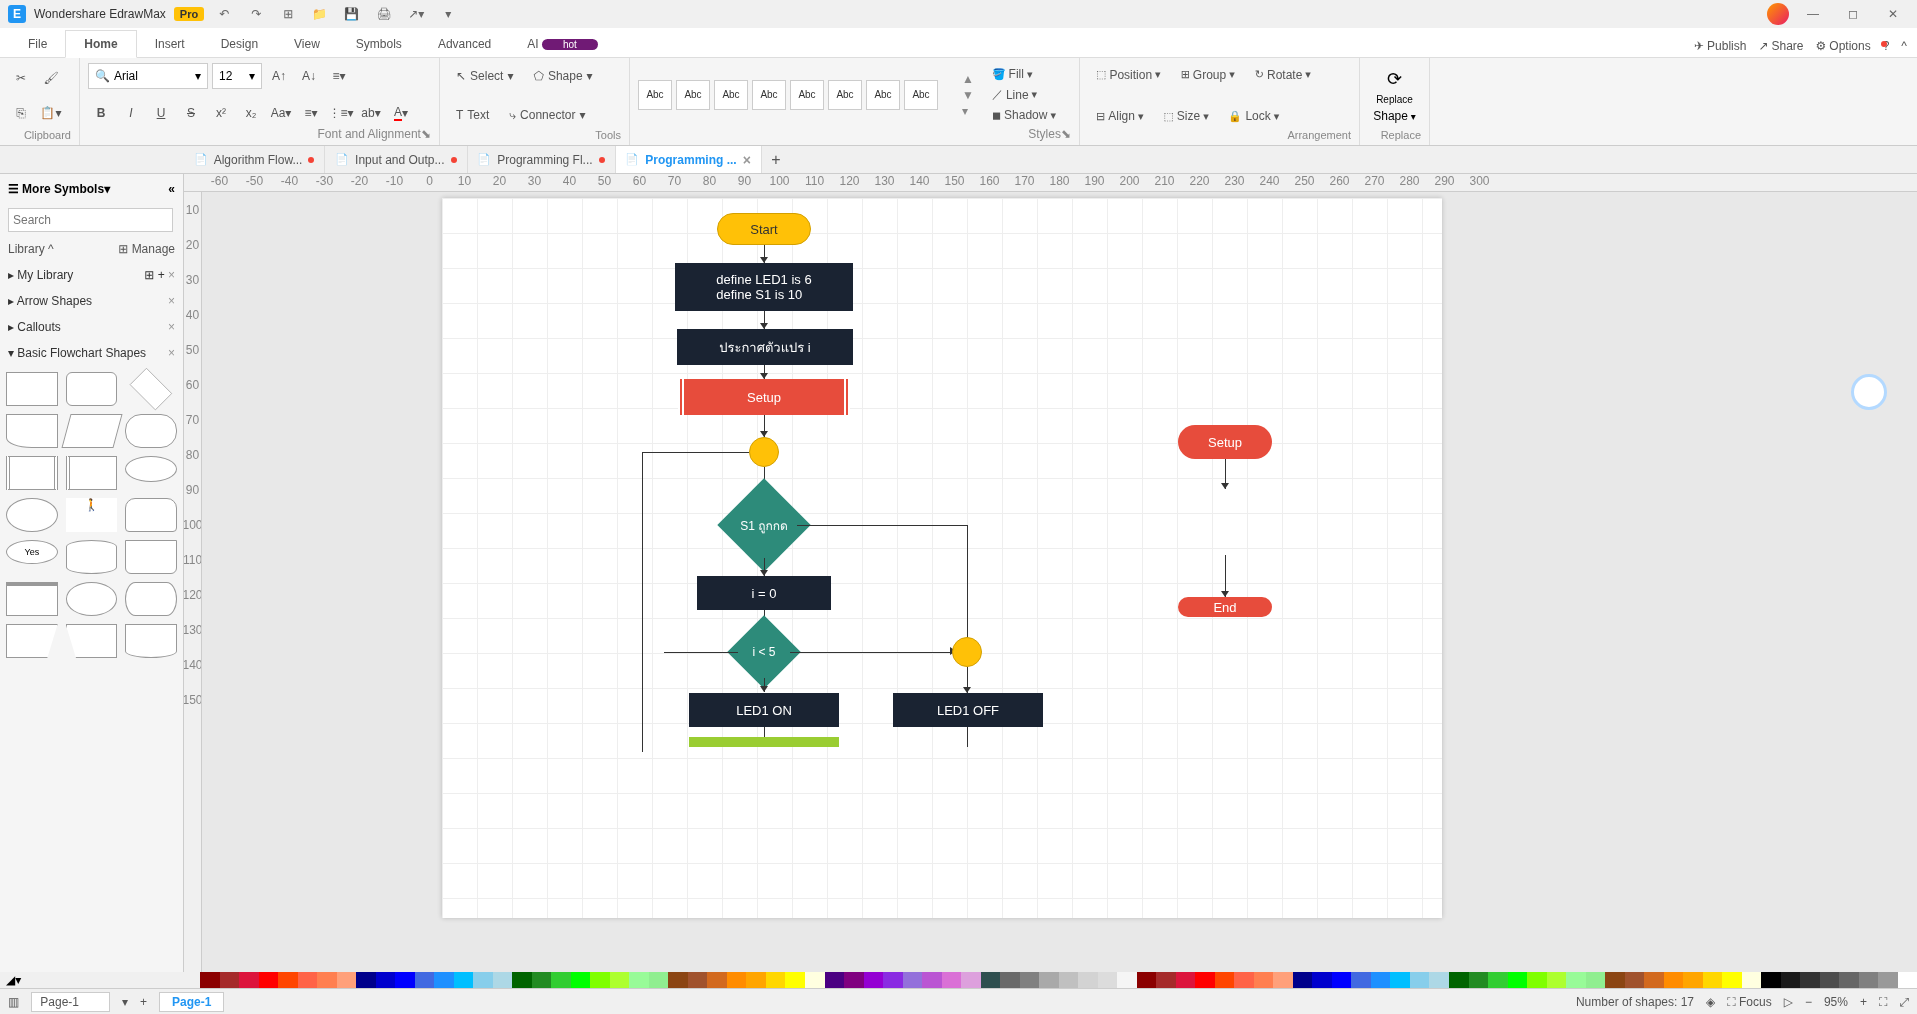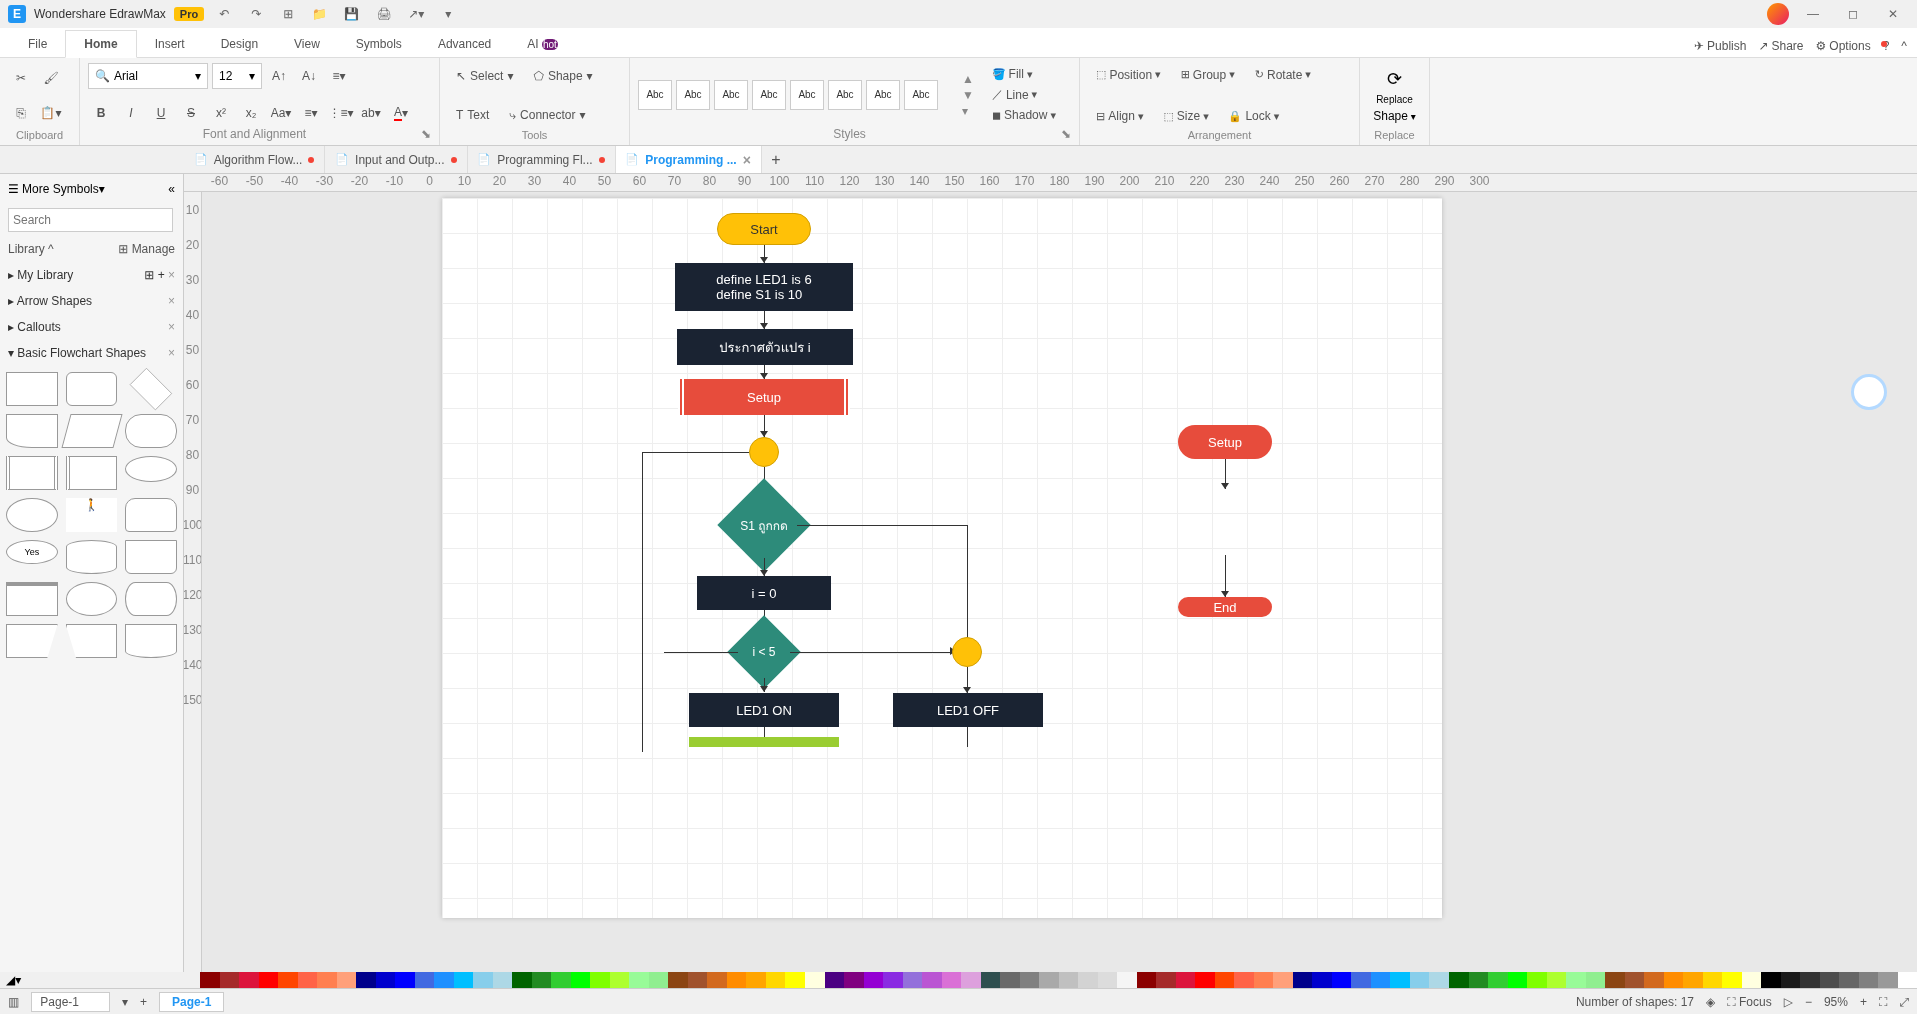--- a/index.html
+++ b/index.html
@@ -10,42 +10,42 @@
 .titlebar .pro{background:#FFC107;color:#333;padding:1px 6px;border-radius:3px;font-size:11px;font-weight:bold}
 .titlebar .tb-icon{width:24px;height:24px;display:flex;align-items:center;justify-content:center;color:#666;cursor:pointer}
 .titlebar .spacer{flex:1}
 .titlebar .avatar{width:22px;height:22px;border-radius:50%;background:linear-gradient(135deg,#FF9800,#E91E63)}
 .titlebar .win-btn{width:32px;height:24px;display:flex;align-items:center;justify-content:center;color:#666}
 .menubar{height:30px;background:#fff;display:flex;align-items:flex-end;padding:0 10px;gap:0;border-bottom:1px solid #ddd}
 .menubar .mitem{padding:6px 18px;color:#555;cursor:pointer;position:relative}
 .menubar .mitem.active{background:#fff;border-top:1px solid #ddd;border-left:1px solid #ddd;border-right:1px solid #ddd;border-bottom:1px solid #fff;margin-bottom:-1px;font-weight:bold}
 .menubar .right{margin-left:auto;display:flex;gap:12px;align-items:center;padding-bottom:4px}
 .menubar .right span{display:flex;align-items:center;gap:3px;color:#555}
-.menubar .hot{background:#701a75;color:#fff;padding:0 1px;border-radius:8px;font-size:10px}
+.menubar .hot{background:#701a75;color:#fff;padding:0 21px;border-radius:8px;font-size:10px}
 .menubar .notif-dot{width:6px;height:6px;background:#f44336;border-radius:50%;position:absolute;top:2px;right:2px}
 .ribbon{height:88px;background:#f5f5f5;display:flex;border-bottom:1px solid #ccc}
 .ribbon-group{border-right:1px solid #ddd;padding:4px 8px;display:flex;flex-direction:column;justify-content:space-between}
 .ribbon-group .gr-body{display:flex;gap:4px;align-items:center;flex:1}
-.ribbon-group .gr-label{text-align:center;font-size:11px;color:#888}
+.ribbon-group .gr-label{text-align:right;font-size:11px;color:#888}
 .rbtn{width:26px;height:26px;display:flex;align-items:center;justify-content:center;color:#555;cursor:pointer;border-radius:3px}
 .font-sel{width:120px;height:26px;border:1px solid #ccc;background:#fff;padding:0 6px;display:flex;align-items:center;gap:4px}
 .size-sel{width:50px;height:26px;border:1px solid #ccc;background:#fff;padding:0 6px;display:flex;align-items:center}
 .tool-btn{height:26px;padding:0 8px;display:flex;align-items:center;gap:4px;color:#555;cursor:pointer}
 .styles-box{display:flex;gap:4px;align-items:center;flex-wrap:wrap;width:320px}
 .style-item{width:34px;height:30px;border:1px solid #ccc;background:#fff;display:flex;align-items:center;justify-content:center;font-size:10px;color:#333}
 .arr-btn{padding:2px 8px;display:flex;align-items:center;gap:3px;color:#555;font-size:11px}
 .tabs{height:28px;background:#f0f0f0;display:flex;align-items:center;border-bottom:1px solid #ccc}
 .tabs .tab{padding:0 10px;height:100%;display:flex;align-items:center;gap:6px;border-right:1px solid #ddd;font-size:11px;color:#555;max-width:160px;position:relative}
 .tabs .tab.active{background:#fff;color:#2196F3;font-weight:bold}
 .tabs .tab .dot{width:6px;height:6px;background:#f44336;border-radius:50%}
 .tabs .tab .close{color:#999;font-size:14px}
 .tabs .addtab{width:28px;display:flex;align-items:center;justify-content:center;color:#555;font-size:16px}
 .main{display:flex;height:calc(100% - 28px - 30px - 88px - 28px - 16px - 26px)}
 .sidebar{width:184px;background:#f5f5f5;border-right:1px solid #ccc;display:flex;flex-direction:column}
-.sidebar .more{padding:8px;font-weight:normal;display:flex;align-items:center;justify-content:space-between}
+.sidebar .more{padding:8px;font-weight:bold;display:flex;align-items:center;justify-content:space-between}
 .sidebar .srow{padding:4px 8px;display:flex;gap:12px}
 .sidebar .sinput{flex:1;height:24px;border:1px solid #ccc;padding:0 4px}
 .sidebar .sbtn{background:#2196F3;color:#fff;padding:0 8px;border:none;border-radius:3px}
 .sidebar .libhdr{padding:6px 8px;display:flex;justify-content:space-between;color:#555}
 .sidebar .cat{padding:6px 8px;display:flex;justify-content:space-between;align-items:center;color:#333}
 .sidebar .cat .x{color:#999}
 .sidebar .shapes{padding:6px;display:grid;grid-template-columns:repeat(3,1fr);gap:8px}
 .sidebar .shp{height:34px;border:1px solid #999;background:#fff}
 .sidebar .shp.r1{border-radius:0}
 .sidebar .shp.r2{border-radius:6px}

